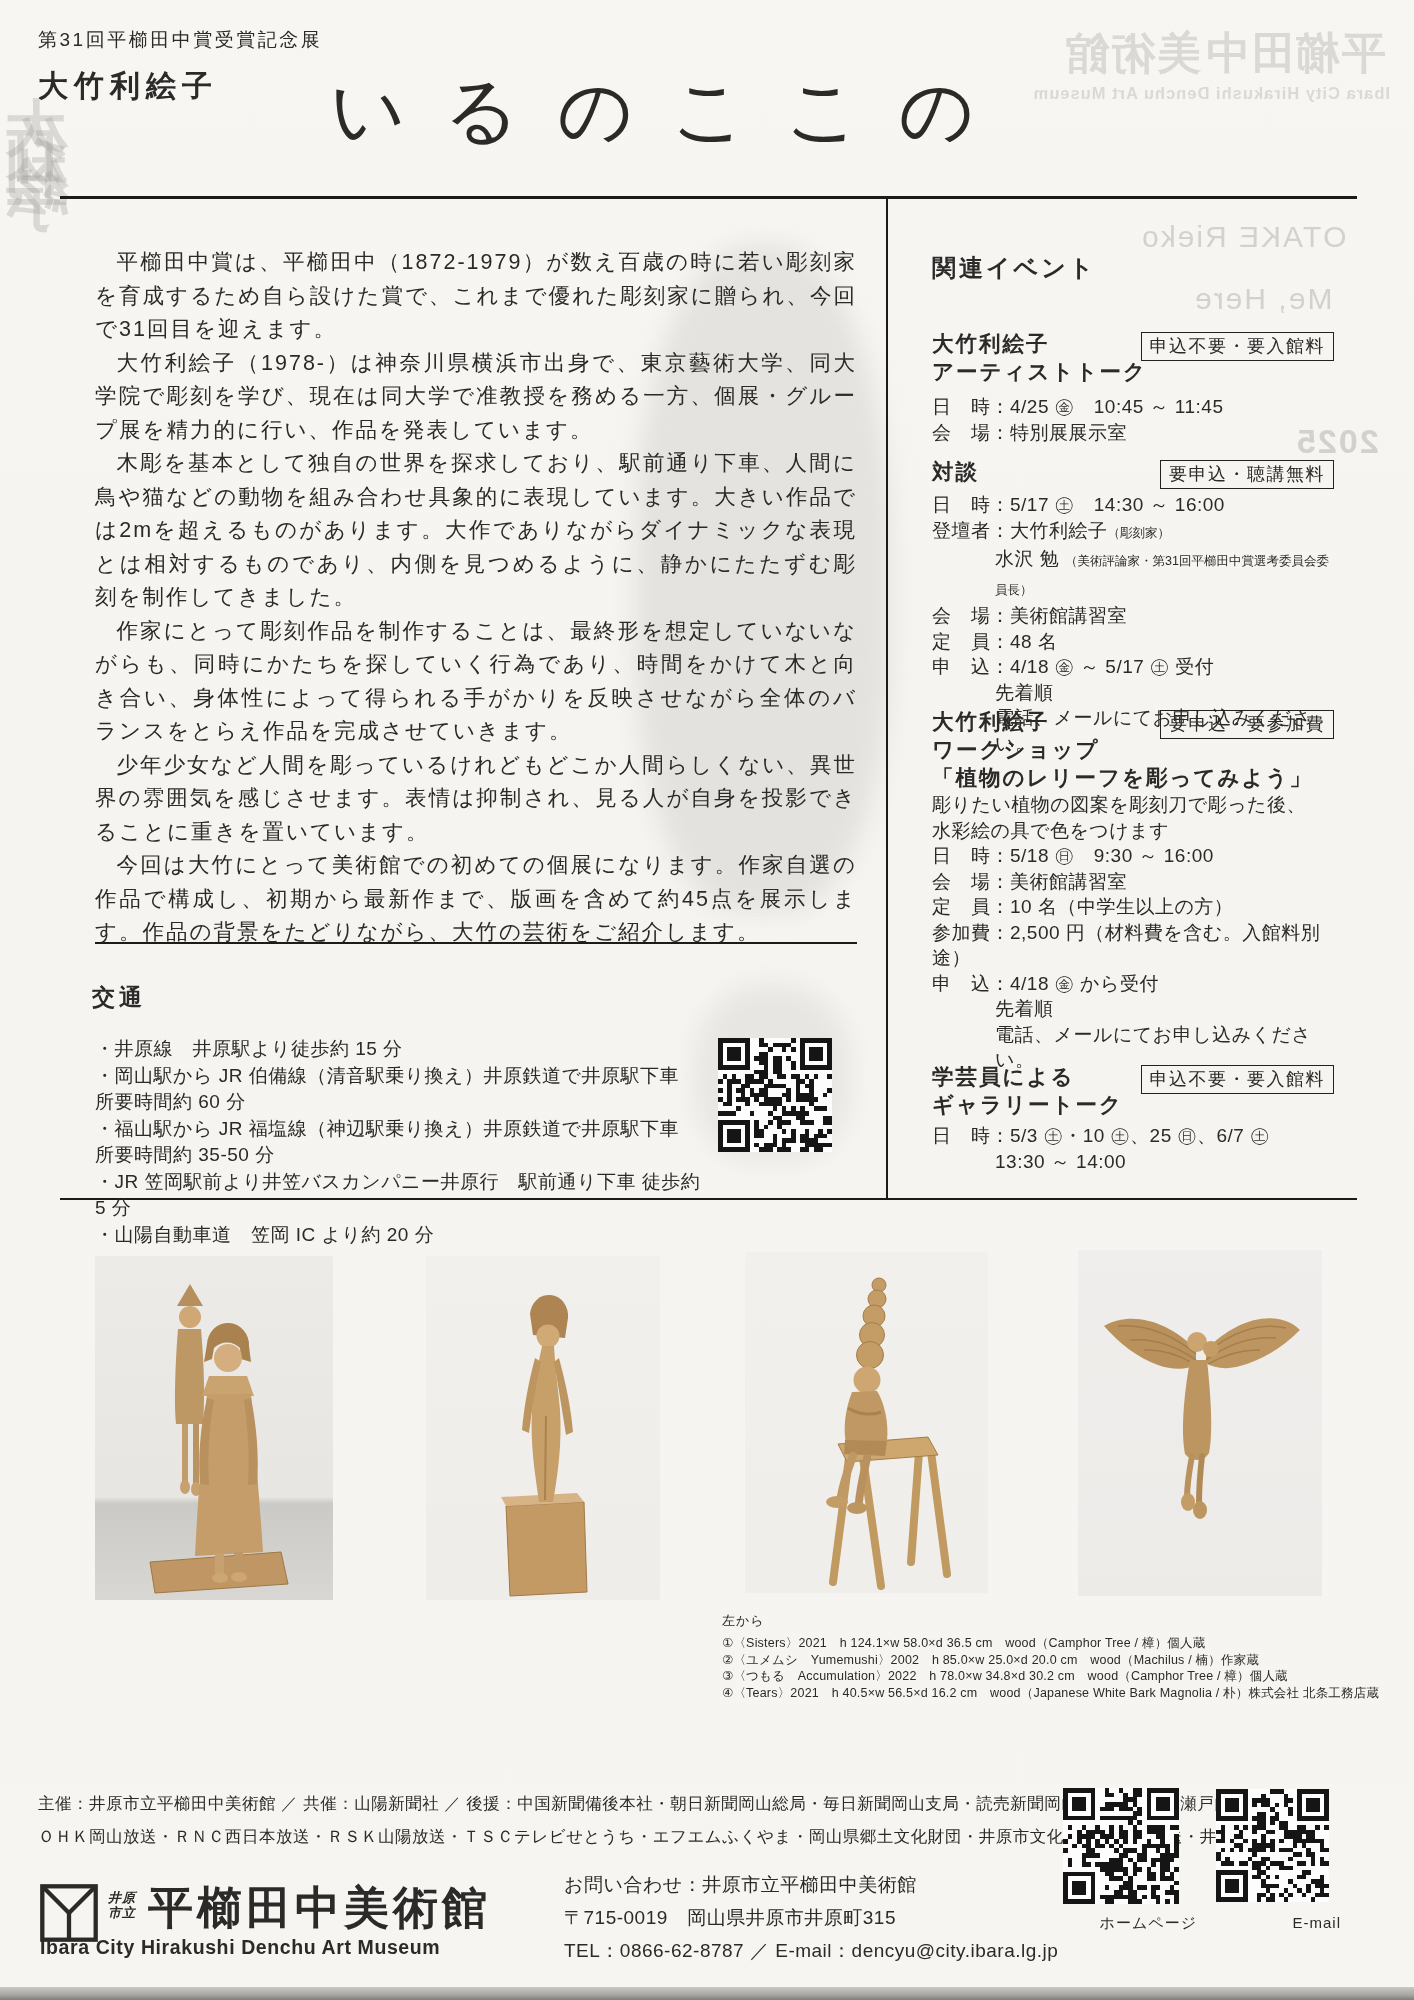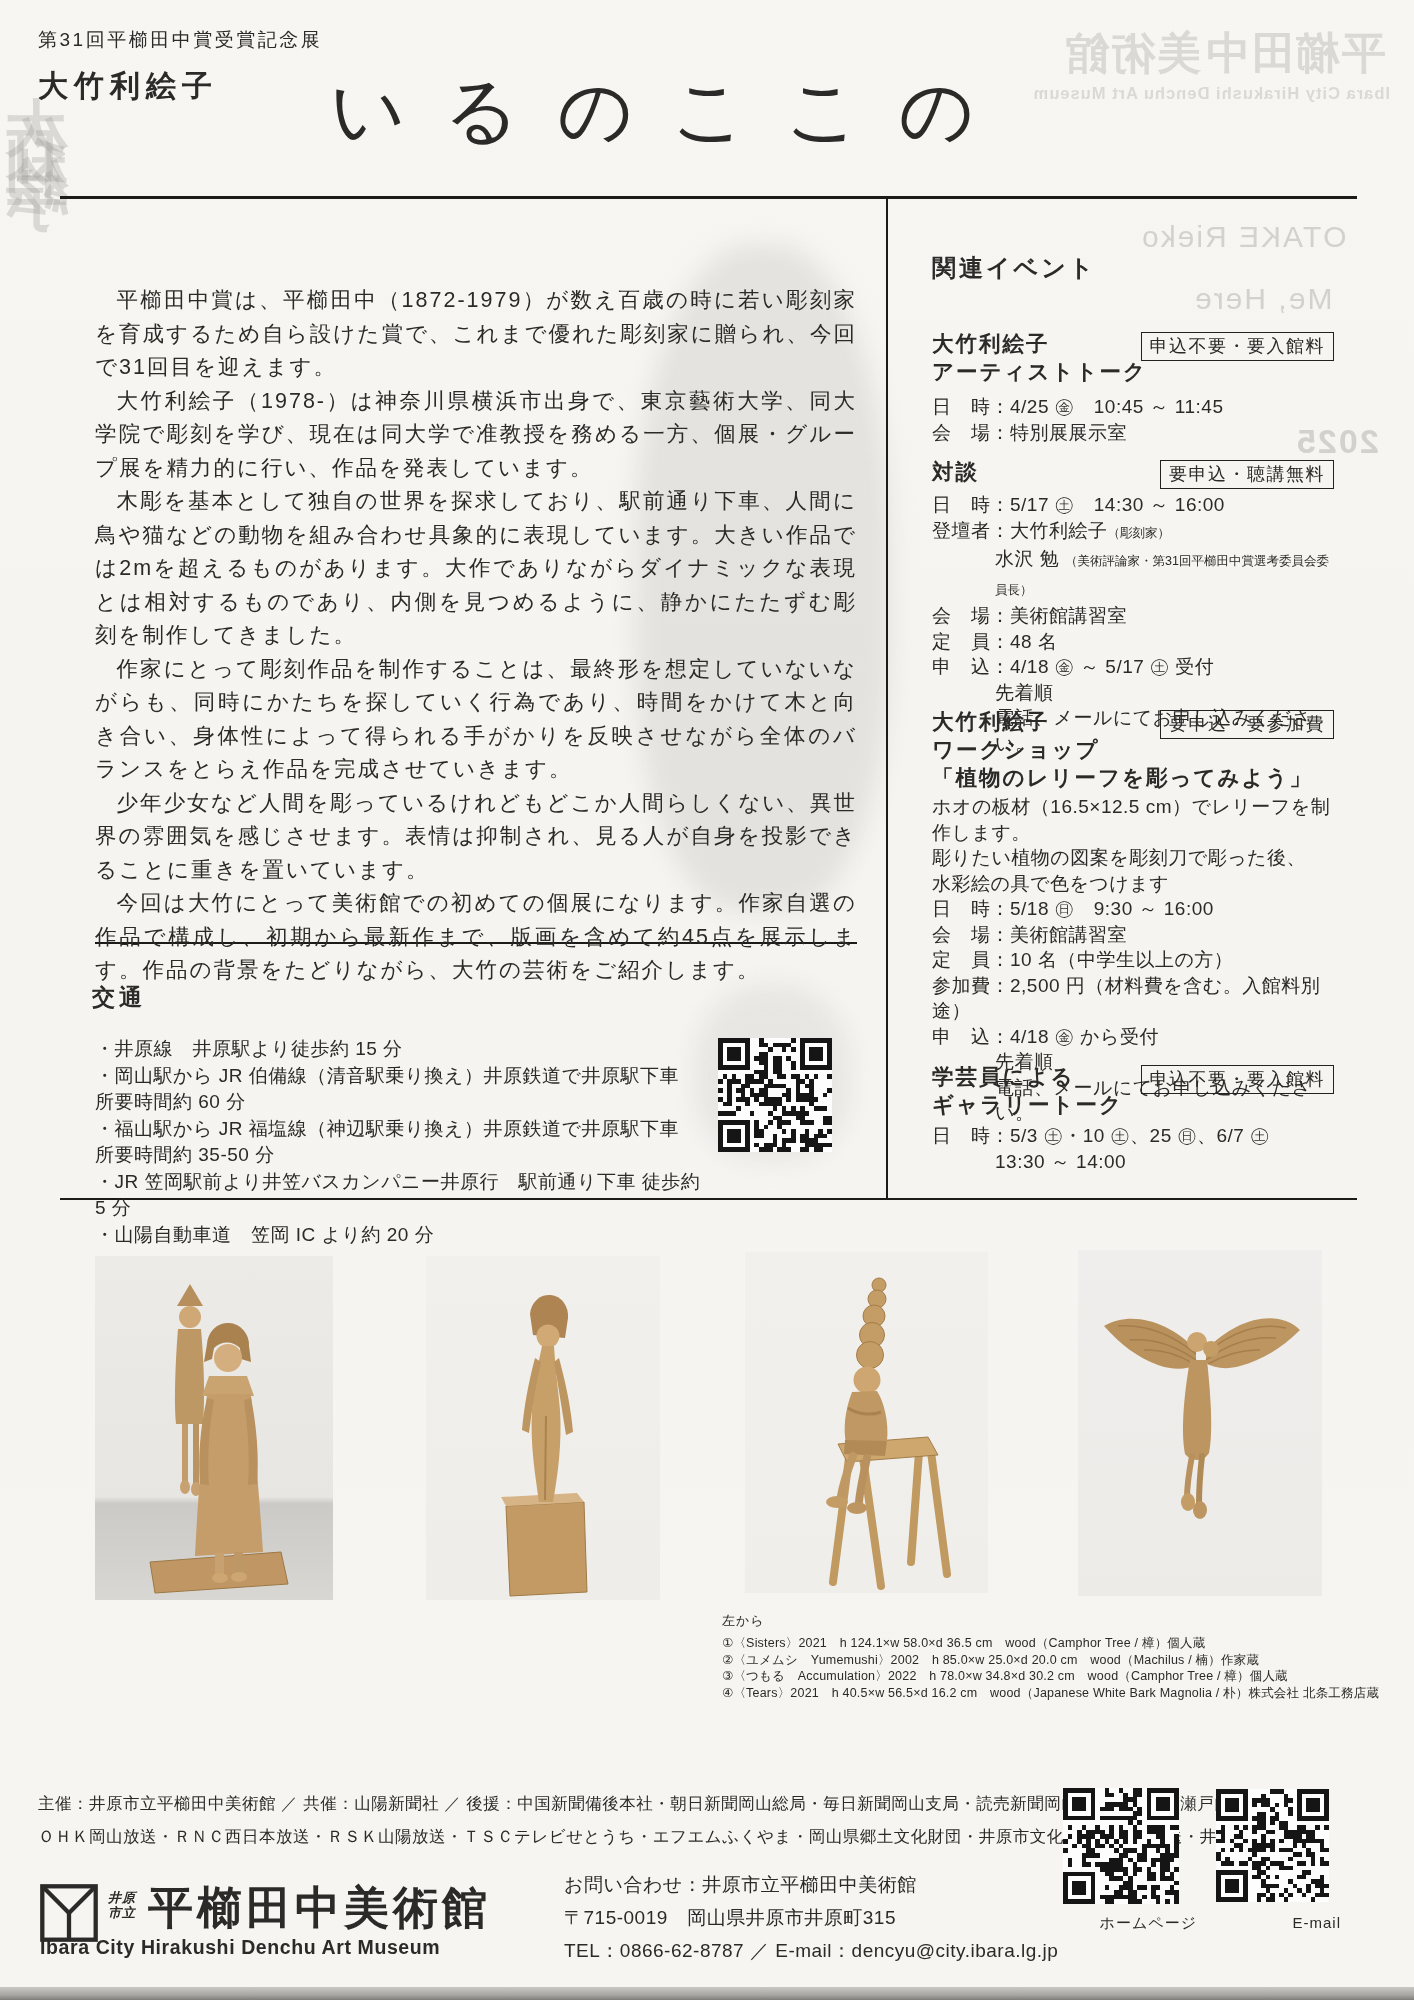--- a/index.html
+++ b/index.html
@@ -7,21 +7,21 @@
         background:linear-gradient(180deg,#f7f6f3 0%,#f5f4f1 40%,#f6f5f2 100%);
         font-family:"Liberation Sans","DejaVu Sans",sans-serif;color:#2b2a28;}
   .abs{position:absolute;}
   
   .series{font-size:19px;letter-spacing:2.5px;font-weight:500;}
   .artist{font-size:30px;letter-spacing:6px;font-weight:600;}
   .title{font-size:74px;letter-spacing:38px;font-weight:500;white-space:nowrap;}
   
   .rule{background:#1c1b1a;}
   
-  .intro{width:762px;font-size:21.5px;line-height:33.5px;letter-spacing:2px;text-align:justify;margin-top:38px;}
+  .intro{width:762px;font-size:21.5px;line-height:33.5px;letter-spacing:2px;text-align:justify;}
   .intro p{margin:0;text-indent:1em;}
   
   .access-h{font-size:23px;font-weight:700;letter-spacing:4px;}
   .access-list{font-size:19px;line-height:26.5px;letter-spacing:0.5px;}
   
   .events-h{font-size:24px;font-weight:700;letter-spacing:3px;}
   .event{width:402px;}
   .ev-name{font-size:21.5px;font-weight:700;letter-spacing:2px;line-height:28px;}
   .ev-sub{font-size:21.5px;font-weight:700;letter-spacing:2px;line-height:28px;}
   .ev-line{font-size:19px;line-height:25.5px;letter-spacing:0.5px;}
@@ -328,21 +328,20 @@
     <div class="ev-line">申　込：4/18 ㊎ ～ 5/17 ㊏ 受付</div>
     <div class="ev-line cont">先着順</div>
     <div class="ev-line cont">電話、メールにてお申し込みください。</div>
   </div>
 
   <div class="abs event" style="left:932px;top:708px;">
     <div class="badge">要申込・要参加費</div>
     <div class="ev-name">大竹利絵子</div>
     <div class="ev-sub">ワークショップ</div>
     <div class="ev-sub">「植物のレリーフを彫ってみよう」</div>
-    <div class="ev-desc" style="margin-top:2px;">ホオの板材（16.5×12.5 cm）でレリーフを制作します。</div>
     <div class="ev-desc">彫りたい植物の図案を彫刻刀で彫った後、</div>
     <div class="ev-desc">水彩絵の具で色をつけます</div>
     <div class="ev-line">日　時：5/18 ㊐　9:30 ～ 16:00</div>
     <div class="ev-line">会　場：美術館講習室</div>
     <div class="ev-line">定　員：10 名（中学生以上の方）</div>
     <div class="ev-line">参加費：2,500 円（材料費を含む。入館料別途）</div>
     <div class="ev-line">申　込：4/18 ㊎ から受付</div>
     <div class="ev-line cont">先着順</div>
     <div class="ev-line cont">電話、メールにてお申し込みください。</div>
   </div>

